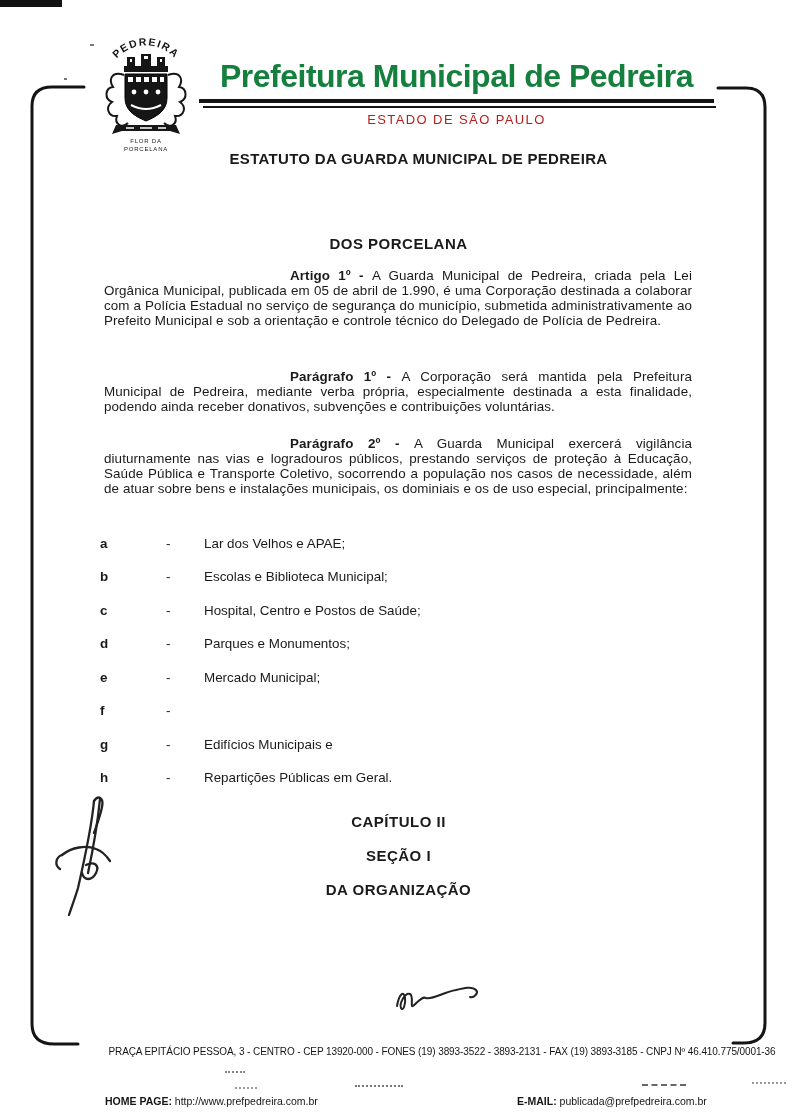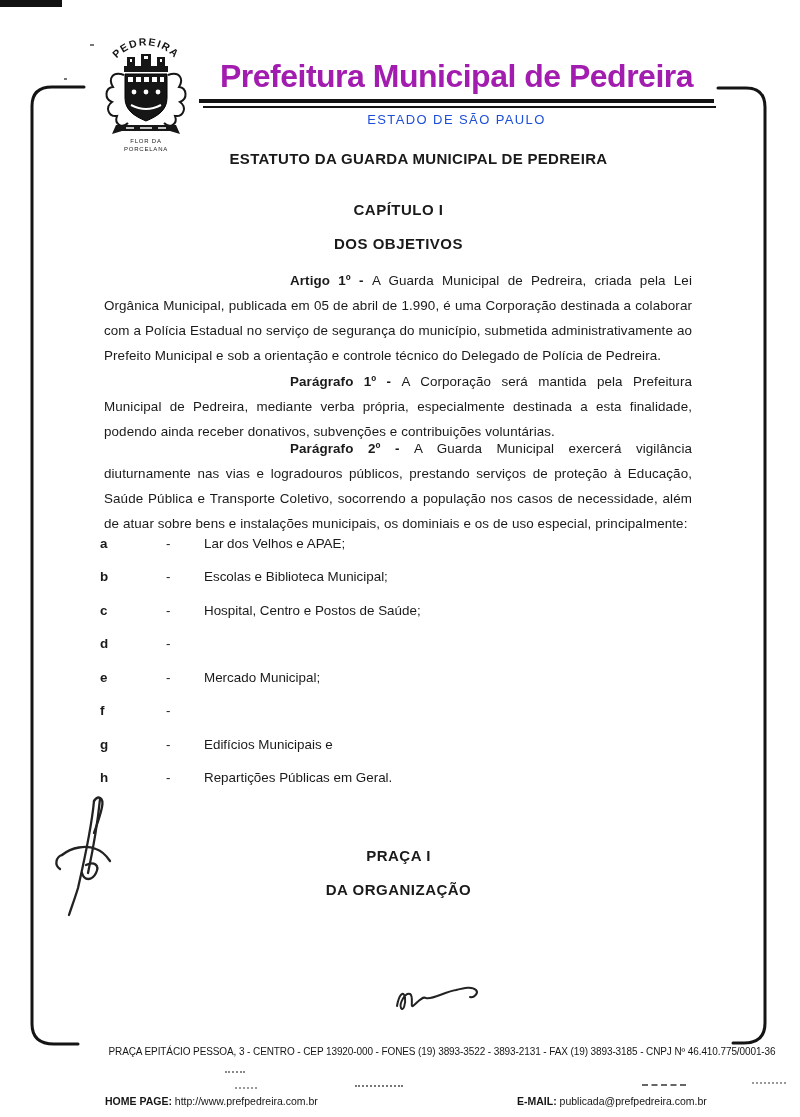--- a/index.html
+++ b/index.html
@@ -11,41 +11,41 @@
 
   
   .corner-smudge { position:absolute; left:0; top:0; width:62px; height:7px; background:#121212; }
   .speck { position:absolute; background:#777; }
   .artifact { position:absolute; height:0; }
 
   
   .crest-box { position:absolute; left:96px; top:37px; width:100px; height:118px; }
   .brand-title {
     position:absolute; left:198px; top:58px; width:517px; text-align:center;
-    font-size:32px; font-weight:bold; letter-spacing:-0.5px; white-space:nowrap; color:#a21caf;
+    font-size:32px; font-weight:bold; letter-spacing:-0.5px; white-space:nowrap; color:#15803d;
   }
   .rule-thick { position:absolute; left:199px; top:99px; width:515px; height:4px; background:#141414; }
   .rule-thin  { position:absolute; left:203px; top:106px; width:513px; height:2px; background:#141414; }
   .state-line {
     position:absolute; left:198px; top:112px; width:517px; text-align:center;
-    font-size:13px; letter-spacing:1.4px; color:#1d4ed8;
+    font-size:13px; letter-spacing:1.4px; color:#b91c1c;
   }
 
   .doc-title {
     position:absolute; left:32px; top:150px; width:773px; text-align:center;
     font-size:15px; font-weight:bold; letter-spacing:0.3px;
   }
   .center-head {
     position:absolute; left:32px; width:733px; text-align:center;
     font-size:15px; font-weight:bold; letter-spacing:0.5px;
   }
 
   .para {
     position:absolute; left:104px; width:588px; margin:0;
-    font-size:13.4px; line-height:25px; text-align:justify; letter-spacing:0.1px;
+    font-size:13.4px; line-height:15px; text-align:justify; letter-spacing:0.1px;
   }
   .para.indent { text-indent:186px; }
   .lead { font-weight:bold; }
 
   .li-row { position:absolute; left:100px; width:560px; display:grid; grid-template-columns:66px 38px auto; font-size:13.4px; }
   .li-letter { font-weight:bold; }
 
   .footer-line1 {
     position:absolute; left:62px; top:1046px; width:676px; text-align:center;
     font-size:10px; letter-spacing:-0.1px; white-space:nowrap; color:#151515;margin-left:42px;
@@ -122,22 +122,21 @@
     </g>
   </svg>
 
   <div class="brand-title">Prefeitura Municipal de Pedreira</div>
   <div class="rule-thick"></div>
   <div class="rule-thin"></div>
   <div class="state-line">ESTADO DE SÃO PAULO</div>
 
   <div class="doc-title">ESTATUTO DA GUARDA MUNICIPAL DE PEDREIRA</div>
 
-  <div class="center-head" style="top:201px;">CAPÍTULO I</div>
-  <div class="center-head" style="top:235px;">DOS OBJETIVOS</div>
+  <div class="center-head" style="top:235px;">DOS PORCELANA</div>
 
   <p class="para indent" style="top:268px;"><b class="lead">Artigo 1º - </b><span>A Guarda Municipal de Pedreira, criada pela Lei Orgânica Municipal, publicada em 05 de abril de 1.990, é uma Corporação destinada a colaborar com a Polícia Estadual no serviço de segurança do município, submetida administrativamente ao Prefeito Municipal e sob a orientação e controle técnico do Delegado de Polícia de Pedreira.</span></p>
 
   <p class="para indent" style="top:369px;"><b class="lead">Parágrafo 1º - </b><span>A Corporação será mantida pela Prefeitura Municipal de Pedreira, mediante verba própria, especialmente destinada a esta finalidade, podendo ainda receber donativos, subvenções e contribuições voluntárias.</span></p>
 
   <p class="para indent" style="top:436px;"><b class="lead">Parágrafo 2º - </b><span>A Guarda Municipal exercerá vigilância diuturnamente nas vias e logradouros públicos, prestando serviços de proteção à Educação, Saúde Pública e Transporte Coletivo, socorrendo a população nos casos de necessidade, além de atuar sobre bens e instalações municipais, os dominiais e os de uso especial, principalmente:</span></p>
 
   <div class="li-row" style="top:536px;">
       <span class="li-letter">a</span>
       <span class="li-dash">-</span>
@@ -149,20 +148,21 @@
       <span class="li-text">Escolas e Biblioteca Municipal;</span>
     </div>
   <div class="li-row" style="top:603px;">
       <span class="li-letter">c</span>
       <span class="li-dash">-</span>
       <span class="li-text">Hospital, Centro e Postos de Saúde;</span>
     </div>
   <div class="li-row" style="top:636px;">
       <span class="li-letter">d</span>
       <span class="li-dash">-</span>
+      <span class="li-text">Parques e Monumentos;</span>
     </div>
   <div class="li-row" style="top:670px;">
       <span class="li-letter">e</span>
       <span class="li-dash">-</span>
       <span class="li-text">Mercado Municipal;</span>
     </div>
   <div class="li-row" style="top:703px;">
       <span class="li-letter">f</span>
       <span class="li-dash">-</span>
     </div>
@@ -170,21 +170,22 @@
       <span class="li-letter">g</span>
       <span class="li-dash">-</span>
       <span class="li-text">Edifícios Municipais e</span>
     </div>
   <div class="li-row" style="top:770px;">
       <span class="li-letter">h</span>
       <span class="li-dash">-</span>
       <span class="li-text">Repartições Públicas em Geral.</span>
     </div>
 
-  <div class="center-head" style="top:847px;">PRAÇA I</div>
+  <div class="center-head" style="top:813px;">CAPÍTULO II</div>
+  <div class="center-head" style="top:847px;">SEÇÃO I</div>
   <div class="center-head" style="top:881px;">DA ORGANIZAÇÃO</div>
 
 
   <svg class="sig-svg" style="left:42px;top:793px;" width="115" height="135" viewBox="0 0 115 135">
     <g fill="none" stroke="#222" stroke-width="2.3" stroke-linecap="round">
       <path d="M52 8 C 50 30 44 60 36 95 C 33 105 30 113 27 122"></path>
       <path d="M58 6 C 56 26 52 52 46 80"></path>
       <path d="M52 8 C 56 2 62 4 60 14 C 58 24 54 34 52 40"></path>
       <path d="M20 62 C 30 54 44 52 54 56 C 60 58 64 62 68 68"></path>
       <path d="M44 72 C 52 68 58 72 54 80 C 50 88 42 88 40 80"></path>

